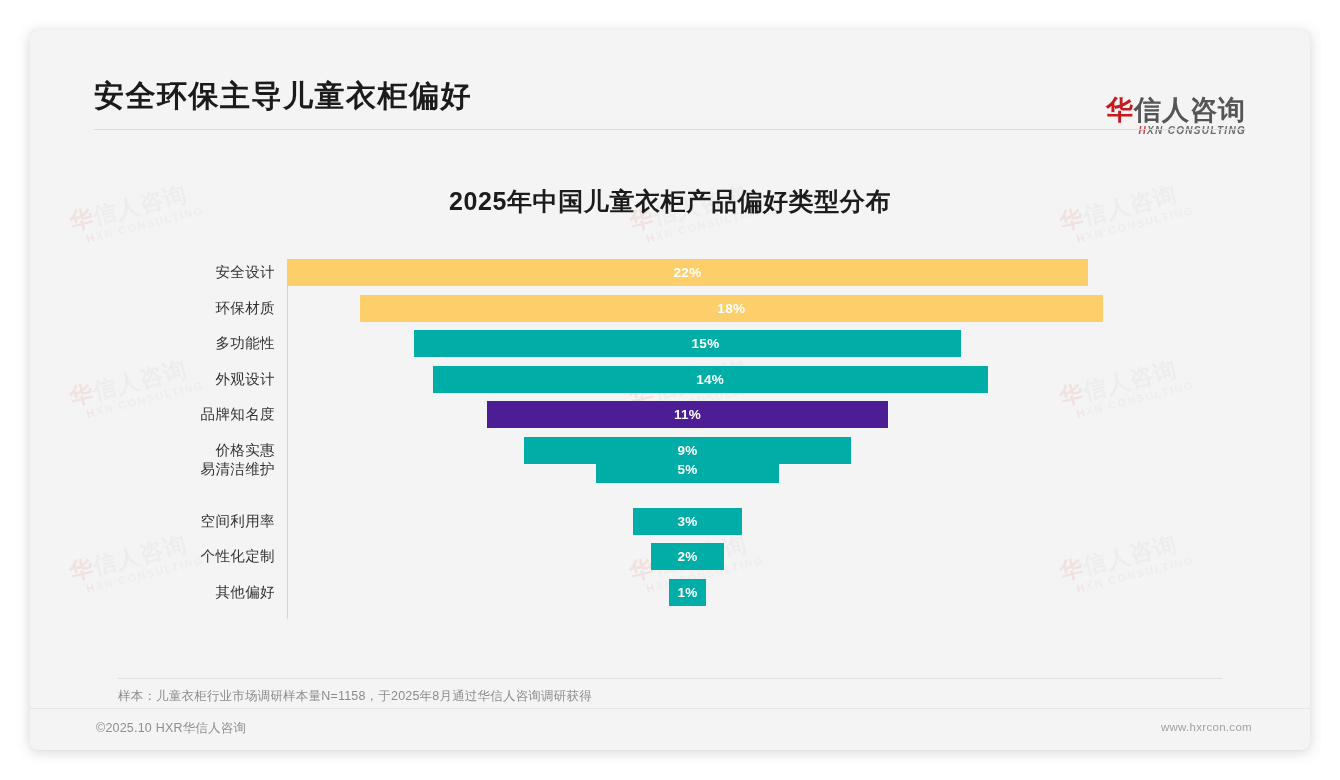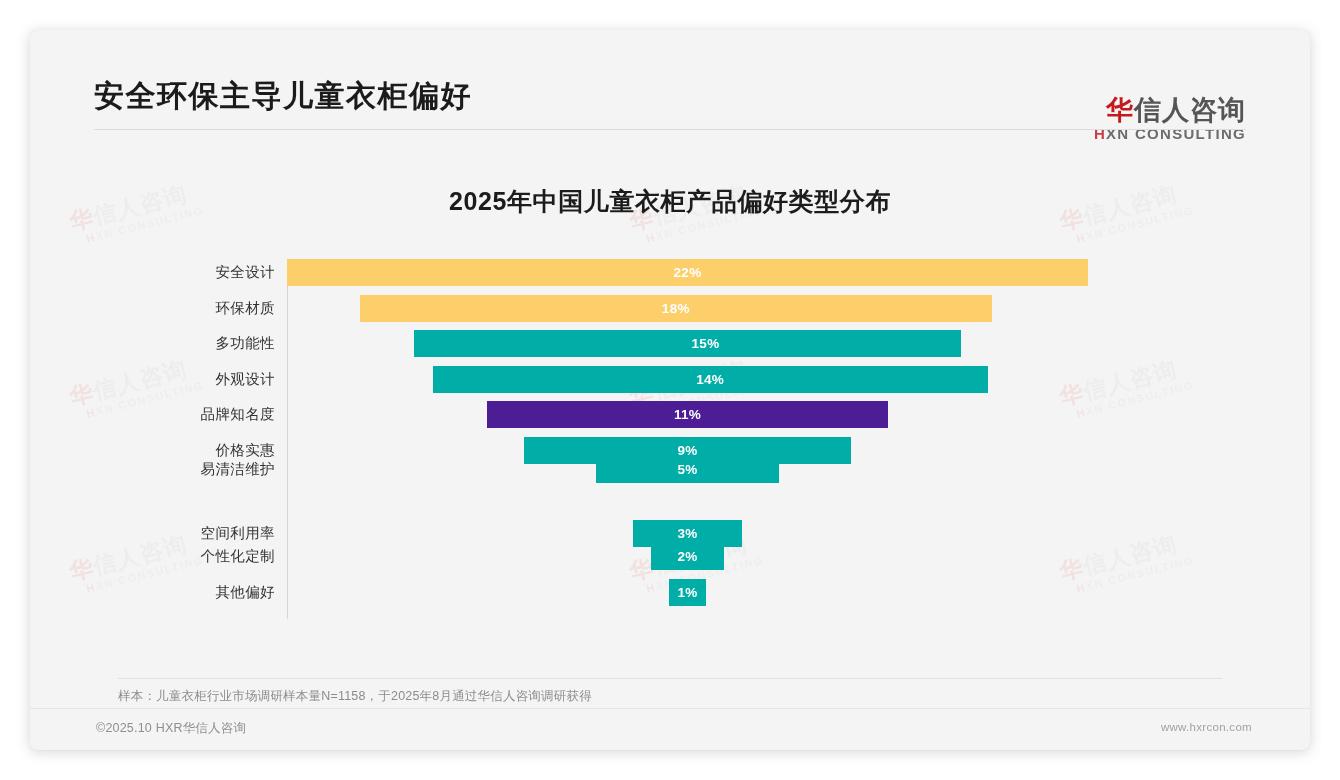--- a/index.html
+++ b/index.html
@@ -80,25 +80,26 @@
   #logo .logo-cn {
     font-size: 27px;
     font-weight: 700;
     letter-spacing: 1px;
     line-height: 1.05;
     margin-top: 16px;
   }
   #logo .logo-cn .c-red { color: #c6191d; }
   #logo .logo-cn .c-gray { color: #555555; }
   #logo .logo-en {
-    font-size: 15px;
+    font-size: 10px;
     font-weight: 700;
     letter-spacing: 1.3px;
     color: #6c6c6c;
     margin-top: 1px;
+    font-style: italic;
   }
   #logo .logo-en .c-red { color: #c6404a; }
 
   
   #chart-title {
     position: absolute;
     top: 135px; left: 0; right: 0;
     text-align: center;
     font-size: 25px;
     font-weight: 700;
@@ -259,21 +260,21 @@
     <div id="axis-line"></div>
 
   <div class="row" style="top: 0px;">
         <div class="row-label">安全设计</div>
         <div class="bar" style="left: 187px; width: 801px; background: rgb(252, 207, 107);">
           <span class="bar-value">22%</span>
         </div>
       </div>
       <div class="row" style="top: 35.5px;">
         <div class="row-label">环保材质</div>
-        <div class="bar" style="left: 259.818px; width: 632px; background: rgb(252, 207, 107); text-align: right;">
+        <div class="bar" style="left: 259.818px; width: 743px; background: rgb(252, 207, 107); text-align: right;">
           <span class="bar-value">18%</span>
         </div>
       </div>
       <div class="row" style="top: 71px;">
         <div class="row-label">多功能性</div>
         <div class="bar" style="left: 314.432px; width: 546.136px; background: rgb(0, 174, 167); padding-left: 36px;">
           <span class="bar-value">15%</span>
         </div>
       </div>
       <div class="row" style="top: 106.5px;">
@@ -293,21 +294,21 @@
         <div class="bar" style="left: 423.659px; width: 327.682px; background: rgb(0, 174, 167);">
           <span class="bar-value">9%</span>
         </div>
       </div>
       <div class="row" style="top: 197px;">
         <div class="row-label">易清洁维护</div>
         <div class="bar" style="left: 496.477px; width: 182.045px; background: rgb(0, 174, 167);">
           <span class="bar-value">5%</span>
         </div>
       </div>
-      <div class="row" style="top: 248.5px; margin-top: 12px;">
+      <div class="row" style="top: 248.5px;">
         <div class="row-label">空间利用率</div>
         <div class="bar" style="left: 532.886px; width: 109.227px; background: rgb(0, 174, 167);">
           <span class="bar-value">3%</span>
         </div>
       </div>
       <div class="row" style="top: 284px;">
         <div class="row-label">个性化定制</div>
         <div class="bar" style="left: 551.091px; width: 72.8182px; background: rgb(0, 174, 167);">
           <span class="bar-value">2%</span>
         </div>

